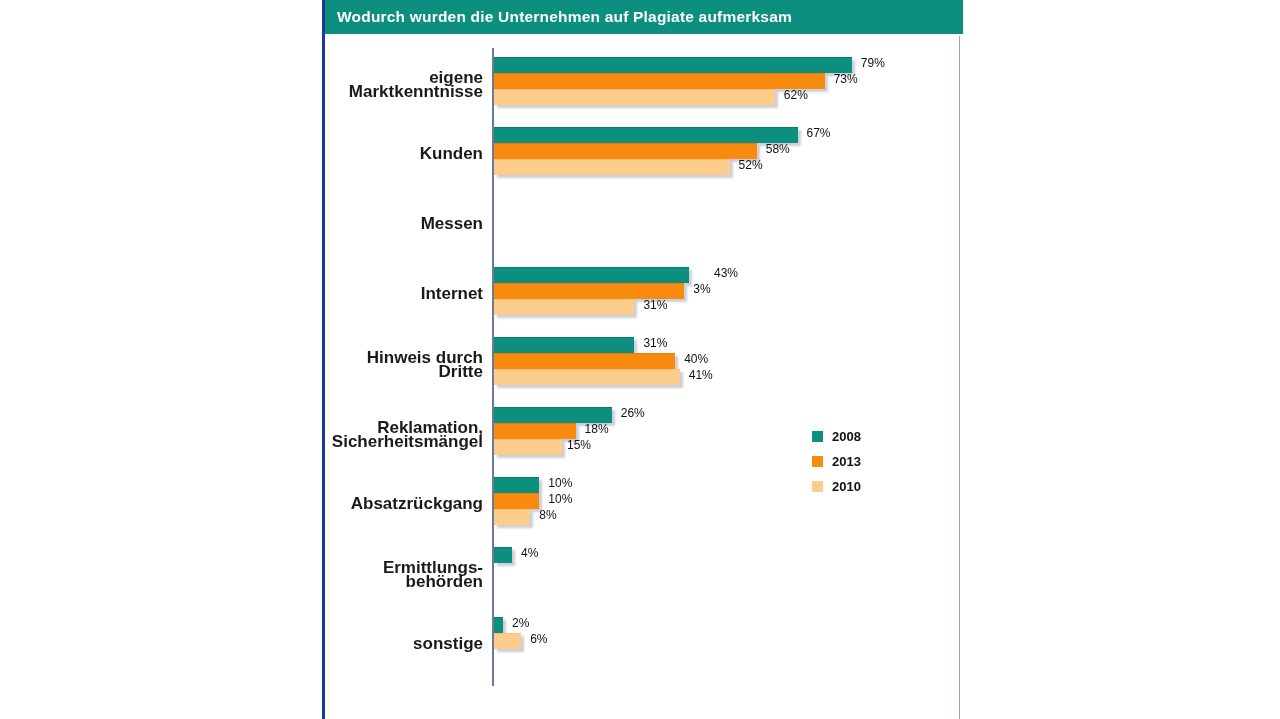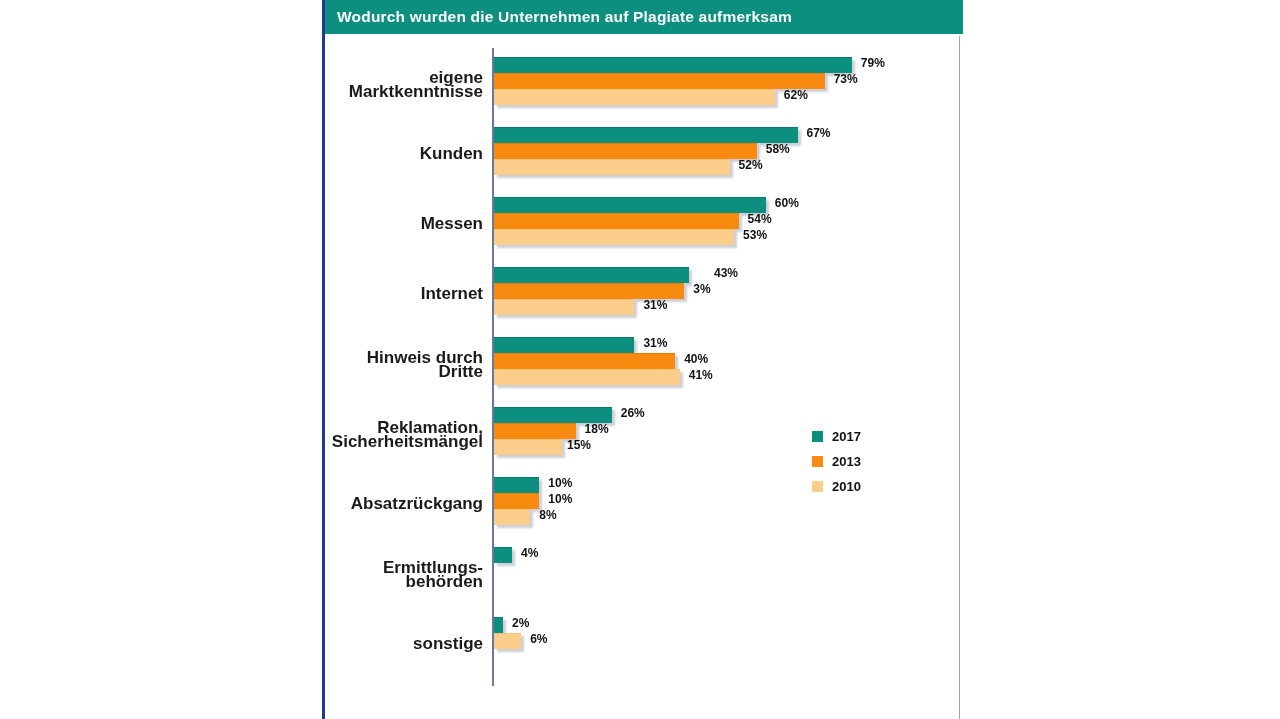--- a/index.html
+++ b/index.html
@@ -113,21 +113,21 @@
   }
 
   .bar.s2014 { background: #0d8f80; border-top: 1px solid #0b7c70; }
   .bar.s2013 { background: #f98a10; border-top: 1px solid #ef7d05; }
   .bar.s2010 { background: #fdcd8c; border-top: 1px solid #f8c27a; }
 
   .bar-value {
     position: absolute;
     top: -1px;
     font-size: 12px;
-    font-weight: bold;
+    font-weight: normal;
     color: #111111;
     white-space: nowrap;
     line-height: 15px;
   }
 
   
   .legend {
     position: absolute;
     left: 812px;
     top: 424px;
@@ -202,34 +202,20 @@
                 <div class="bar-value" style="left: 271.74px;">58%</div>
               </div>
               <div class="bar-row">
                 <div class="bar s2010" style="width: 235.56px;"></div>
                 <div class="bar-value" style="left: 244.56px;">52%</div>
               </div>
             </div>
           </div>
           <div class="group" style="top: 148px;">
             <div class="cat-label">Messen</div>
-            <div class="bars">
-              <div class="bar-row">
-                <div class="bar s2014" style="width: 271.8px;"></div>
-                <div class="bar-value" style="left: 280.8px;">60%</div>
-              </div>
-              <div class="bar-row">
-                <div class="bar s2013" style="width: 244.62px;"></div>
-                <div class="bar-value" style="left: 253.62px;">54%</div>
-              </div>
-              <div class="bar-row">
-                <div class="bar s2010" style="width: 240.09px;"></div>
-                <div class="bar-value" style="left: 249.09px;">53%</div>
-              </div>
-            </div>
           </div>
           <div class="group" style="top: 218px;">
             <div class="cat-label">Internet</div>
             <div class="bars">
               <div class="bar-row">
                 <div class="bar s2014" style="width: 194.79px;"></div>
                 <div class="bar-value" style="left: 220px;">43%</div>
               </div>
               <div class="bar-row">
                 <div class="bar s2013" style="width: 190.26px;"></div>
@@ -319,21 +305,21 @@
             </div>
           </div>
         </div>
     </div>
 
   </div>
 
   <div class="legend">
       <div class="legend-row">
         <span class="legend-swatch" style="background: rgb(13, 143, 128);"></span>
-        <span class="legend-label">2017</span>
+        <span class="legend-label">2008</span>
       </div>
       <div class="legend-row">
         <span class="legend-swatch" style="background: rgb(249, 138, 16);"></span>
         <span class="legend-label">2013</span>
       </div>
       <div class="legend-row">
         <span class="legend-swatch" style="background: rgb(253, 205, 140);"></span>
         <span class="legend-label">2010</span>
       </div>
     </div>

